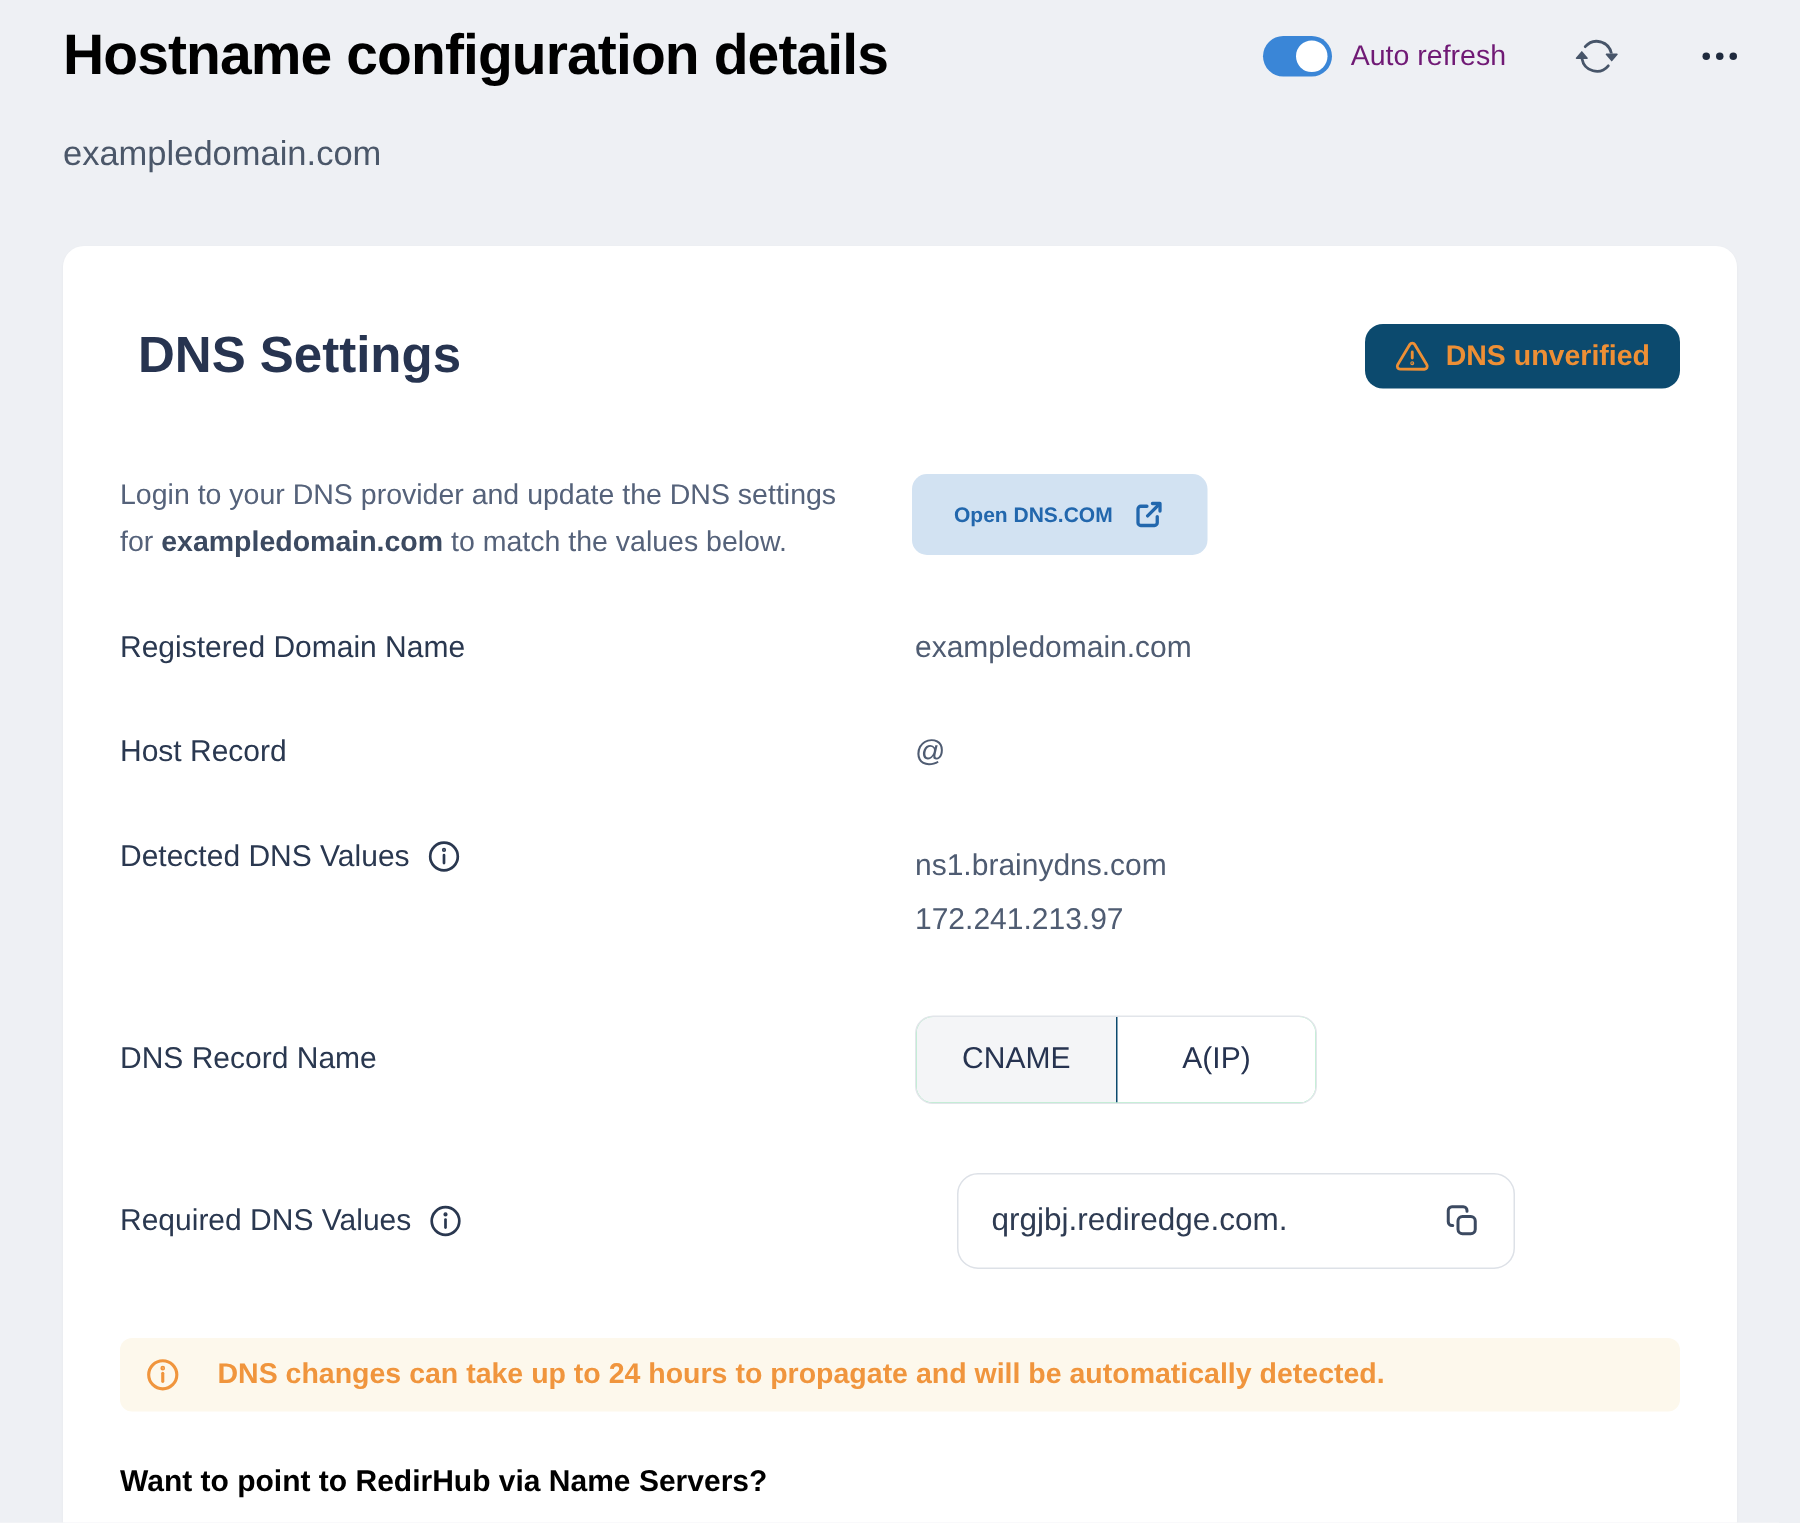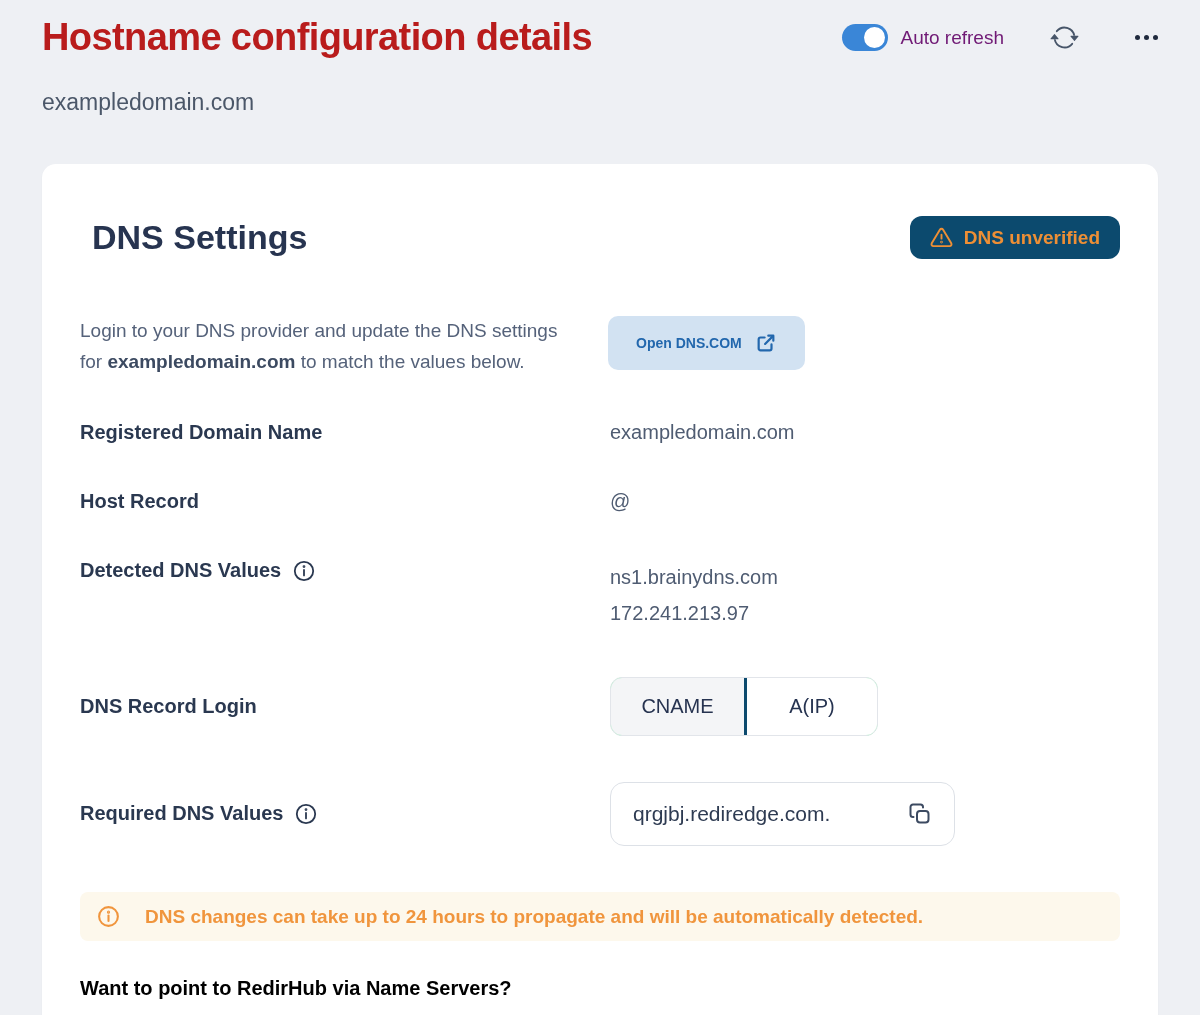--- a/index.html
+++ b/index.html
@@ -10,21 +10,21 @@
     background: #eef0f4;
     font-family: "Liberation Sans", sans-serif;
     -webkit-font-smoothing: antialiased;
   }
   .page { padding: 16px 42px 0 42px; }
 
   
   .title-row { display: flex; align-items: center; }
   .page-title {
     margin: 0; font-size: 38px; font-weight: 700;
-    color: #b91c1c; letter-spacing: -0.6px;
+    color: #000000; letter-spacing: -0.6px;
   }
   .header-actions { margin-left: auto; display: flex; align-items: center; }
   .toggle {
     width: 46px; height: 27px; border-radius: 14px;
     background: #3a86d7; position: relative; cursor: pointer;
     flex: 0 0 auto;
   }
   .toggle .knob {
     position: absolute; top: 3px; right: 3px;
     width: 21px; height: 21px; border-radius: 50%;
@@ -78,48 +78,49 @@
     color: #2267ad; font-size: 14px; font-weight: 700;
     font-family: "Liberation Sans", sans-serif;
   }
 
   
   .fields { margin-top: 44px; }
   .field-row { display: flex; align-items: center; margin-bottom: 46px; }
   .field-row.align-top { align-items: flex-start; }
   .field-label {
     width: 530px; flex: 0 0 530px;
-    display: flex; align-items: flex-start; gap: 11px;
-    font-size: 20px; font-weight: 700; color: #2a3850;
+    display: flex; align-items: flex-end; gap: 11px;
+    font-size: 20px; font-weight: 400; color: #2a3850;
   }
   .field-value { font-size: 20px; color: #4f5c72; }
   .value-lines div { line-height: 36px; }
   .info-icon { display: flex; cursor: pointer; }
 
   
   .segmented {
     display: inline-flex; border: 1px solid #e2e5ea; border-radius: 12px;
     overflow: hidden; background: #86efac;
   }
   .segment {
     width: 133px; padding: 17px 0; text-align: center;
     border: none; background: #ffffff; cursor: pointer;
     font-size: 20px; color: #263350;
     font-family: "Liberation Sans", sans-serif;
   }
   .segment.selected { background: #f4f5f7; }
-  .segment + .segment { border-left: 3px solid #0c4a6e; }
+  .segment + .segment { border-left: 1px solid #0c4a6e; }
 
   
   .value-box {
-    width: 345px;
+    width: 372px;
     border: 1px solid #dde1e7; border-radius: 14px;
     padding: 19px 22px;
     display: flex; align-items: center; justify-content: space-between;
     background: #ffffff;
+    margin-left: 28px;
   }
   .value-box-text { font-size: 21px; color: #2e3b52; }
   .copy-btn { background: none; border: none; padding: 0; cursor: pointer; display: flex; }
 
   
   .notice-banner {
     margin-top: 10px;
     display: flex; align-items: center; gap: 24px;
     background: #fdf8ec; border-radius: 8px;
     padding: 12px 16px;
@@ -226,21 +227,21 @@
           </span>
         </div>
         <div class="field-value value-lines">
           <div>ns1.brainydns.com</div>
           <div>172.241.213.97</div>
         </div>
       </div>
 
       <div class="field-row">
         <div class="field-label">
-          <span>DNS Record Login</span>
+          <span>DNS Record Name</span>
         </div>
         <div class="segmented">
           <button class="segment selected">CNAME</button>
           <button class="segment">A(IP)</button>
         </div>
       </div>
 
       <div class="field-row">
         <div class="field-label">
           <span>Required DNS Values</span>

